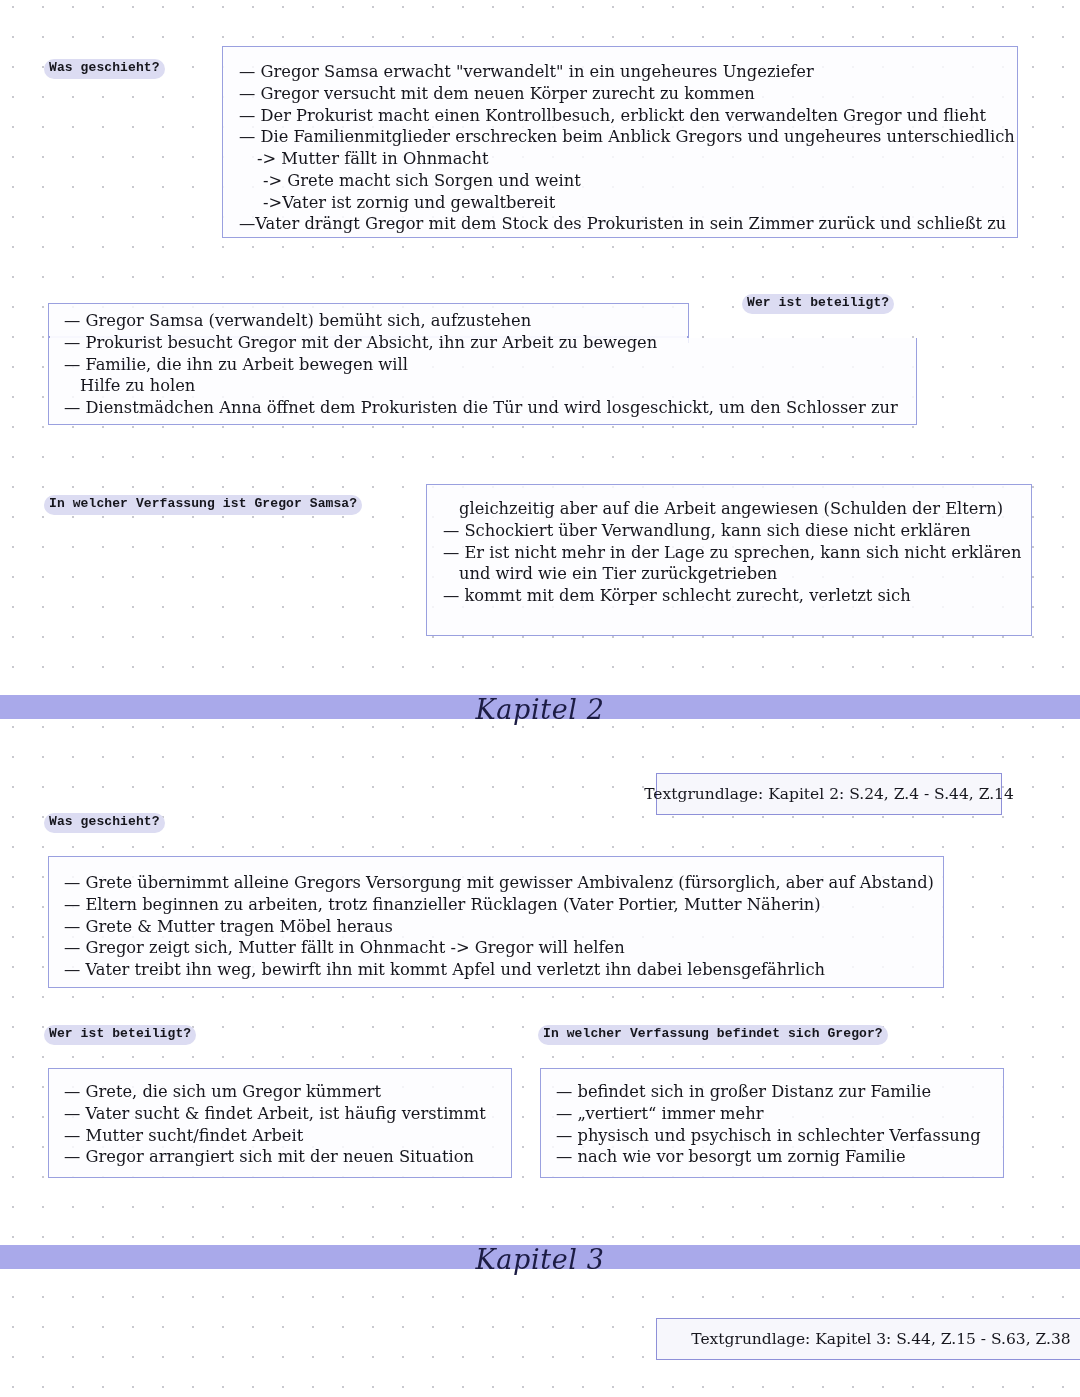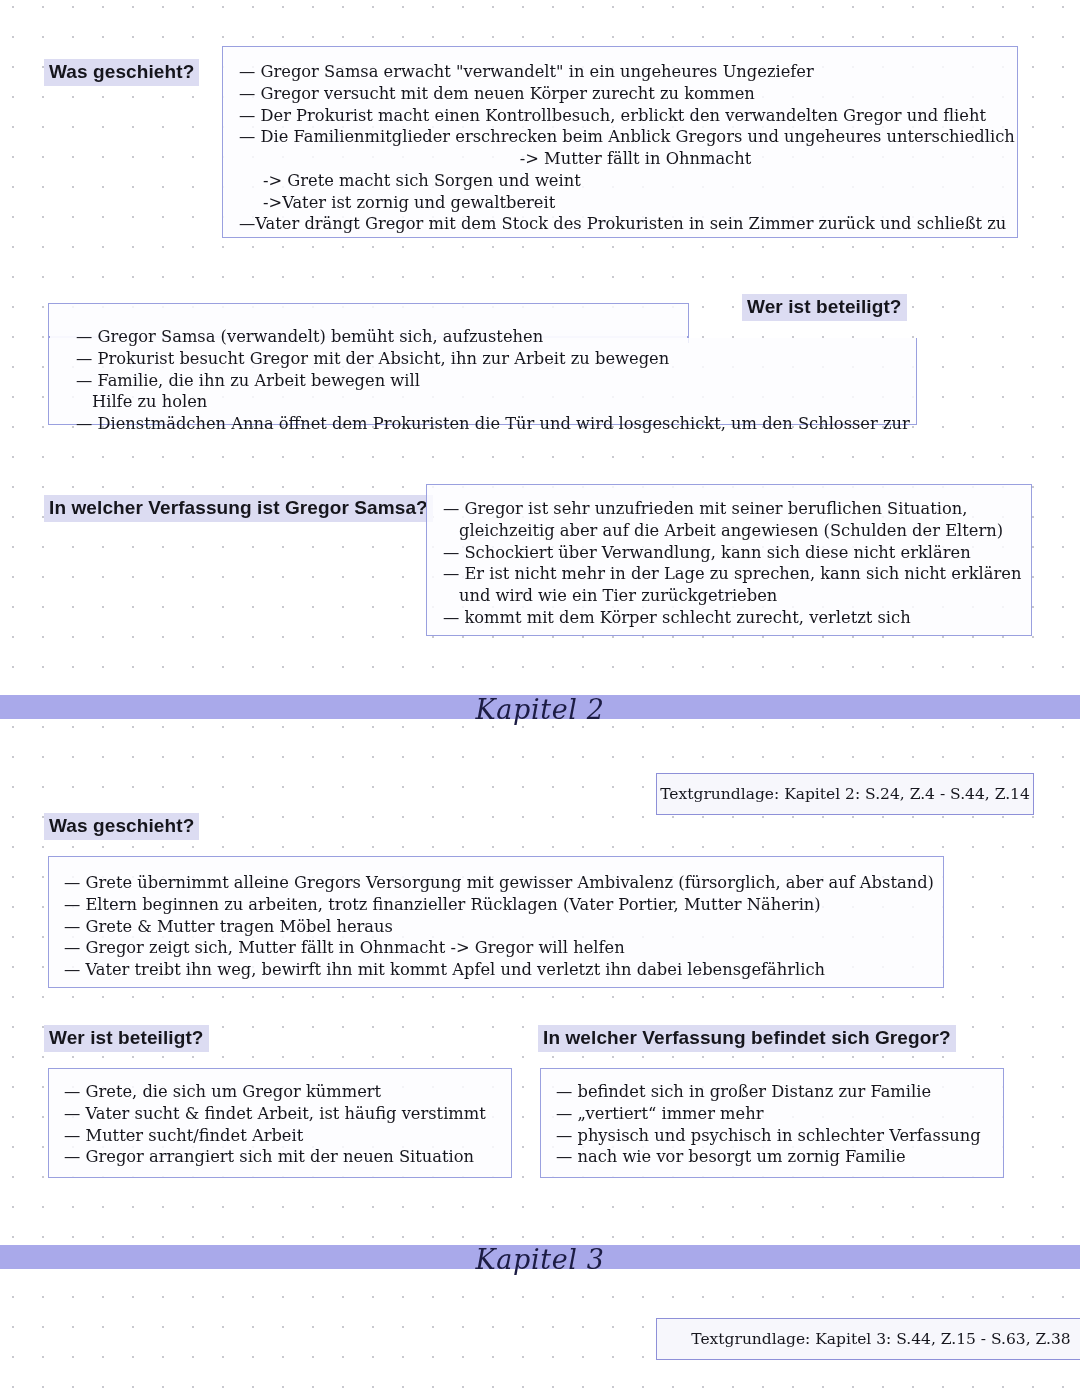--- a/index.html
+++ b/index.html
@@ -29,29 +29,30 @@
 
   .note-box {
     position: absolute;
     border: 1.6px solid #9aa0df;
     background: rgba(252,252,255,0.82);
     box-sizing: border-box;
   }
 
   .heading {
     position: absolute;
-    font-family: Liberation Sans, sans-serif;
-    font-size: 19px;
+    font-family: Liberation Mono, monospace;
+    font-size: 13px;
     font-weight: 700;
     color: #15151c;
     background: #dcdcf2;
     padding: 2px 5px 3px 5px;
     letter-spacing: 0.1px;
     white-space: nowrap;
     line-height: 1.15;
+    border-radius: 11px;
   }
 
   .lines {
     position: absolute;
     font-family: "DejaVu Serif", serif;
     font-size: 16.3px;
     color: #16161d;
     line-height: 1.335;
     white-space: nowrap;
   }
@@ -101,58 +102,57 @@
 
   <div class="heading" style="left:44px; top:59px;">Was geschieht?</div>
 
   <div class="note-box" style="left:222px; top:46px; width:796px; height:192px;"></div>
 
   <div class="lines" style="left:239px; top:61px; width:775px;">
     <span class="li">— Gregor Samsa erwacht "verwandelt" in ein ungeheures Ungeziefer</span>
     <span class="li">— Gregor versucht mit dem neuen Körper zurecht zu kommen</span>
     <span class="li">— Der Prokurist macht einen Kontrollbesuch, erblickt den verwandelten Gregor und flieht</span>
     <span class="li">— Die Familienmitglieder erschrecken beim Anblick Gregors und ungeheures unterschiedlich</span>
-    <span class="li" style="padding-left:18px;text-align:center;">-&gt; Mutter fällt in Ohnmacht</span>
+    <span class="li" style="padding-left:18px;">-&gt; Mutter fällt in Ohnmacht</span>
     <span class="li" style="padding-left:24px;">-&gt; Grete macht sich Sorgen und weint</span>
     <span class="li" style="padding-left:24px;">-&gt;Vater ist zornig und gewaltbereit</span>
     <span class="li" style="padding-left:0px;">—Vater drängt Gregor mit dem Stock des Prokuristen in sein Zimmer zurück und schließt zu</span>
   </div>
 
   <div class="heading" style="left:742px; top:294px;">Wer ist beteiligt?</div>
 
   <div class="note-box" style="left:48px; top:303px; width:641px; height:40px; border-bottom:none;"></div>
   <div class="note-box" style="left:48px; top:338px; width:869px; height:87px; border-top:none;"></div>
   <div style="position:absolute; left:48px; top:336px; width:641px; height:1.6px; background:#9aa0df;"></div>
   <div style="position:absolute; left:49.6px; top:330px; width:637px; height:10px; background:rgba(252,252,255,0.95);"></div>
 
-  <div class="lines" style="left:76px; top:310px; width:845px;margin-top:16px;">
+  <div class="lines" style="left:64px; top:310px; width:845px;">
     <span class="li">— Gregor Samsa (verwandelt) bemüht sich, aufzustehen</span>
     <span class="li">— Prokurist besucht Gregor mit der Absicht, ihn zur Arbeit zu bewegen</span>
     <span class="li">— Familie, die ihn zu Arbeit bewegen will</span>
     <span class="li cont">Hilfe zu holen</span>
     <span class="li">— Dienstmädchen Anna öffnet dem Prokuristen die Tür und wird losgeschickt, um den Schlosser zur</span>
   </div>
 
   <div class="heading" style="left:44px; top:495px;">In welcher Verfassung ist Gregor Samsa?</div>
 
   <div class="note-box" style="left:426px; top:484px; width:606px; height:152px;"></div>
 
   <div class="lines" style="left:443px; top:498px; width:585px;">
-    <span class="li">— Gregor ist sehr unzufrieden mit seiner beruflichen Situation,</span>
     <span class="li cont">gleichzeitig aber auf die Arbeit angewiesen (Schulden der Eltern)</span>
     <span class="li">— Schockiert über Verwandlung, kann sich diese nicht erklären</span>
     <span class="li">— Er ist nicht mehr in der Lage zu sprechen, kann sich nicht erklären</span>
     <span class="li cont">und wird wie ein Tier zurückgetrieben</span>
     <span class="li">— kommt mit dem Körper schlecht zurecht, verletzt sich</span>
   </div>
 
   <div class="chapter-band" style="top:695px;"></div>
   <div class="chapter-label" style="top:696px;">Kapitel 2</div>
 
-  <div class="source-box" style="left:656px; top:773px; width:378px; height:42px;">
+  <div class="source-box" style="left:656px; top:773px; width:346px; height:42px;">
     <span>Textgrundlage: Kapitel 2: S.24, Z.4 - S.44, Z.14</span>
   </div>
 
   <div class="heading" style="left:44px; top:813px;">Was geschieht?</div>
 
   <div class="note-box" style="left:48px; top:856px; width:896px; height:132px;"></div>
 
   <div class="lines" style="left:64px; top:872px; width:875px;">
     <span class="li">— Grete übernimmt alleine Gregors Versorgung mit gewisser Ambivalenz (fürsorglich, aber auf Abstand)</span>
     <span class="li">— Eltern beginnen zu arbeiten, trotz finanzieller Rücklagen (Vater Portier, Mutter Näherin)</span>

